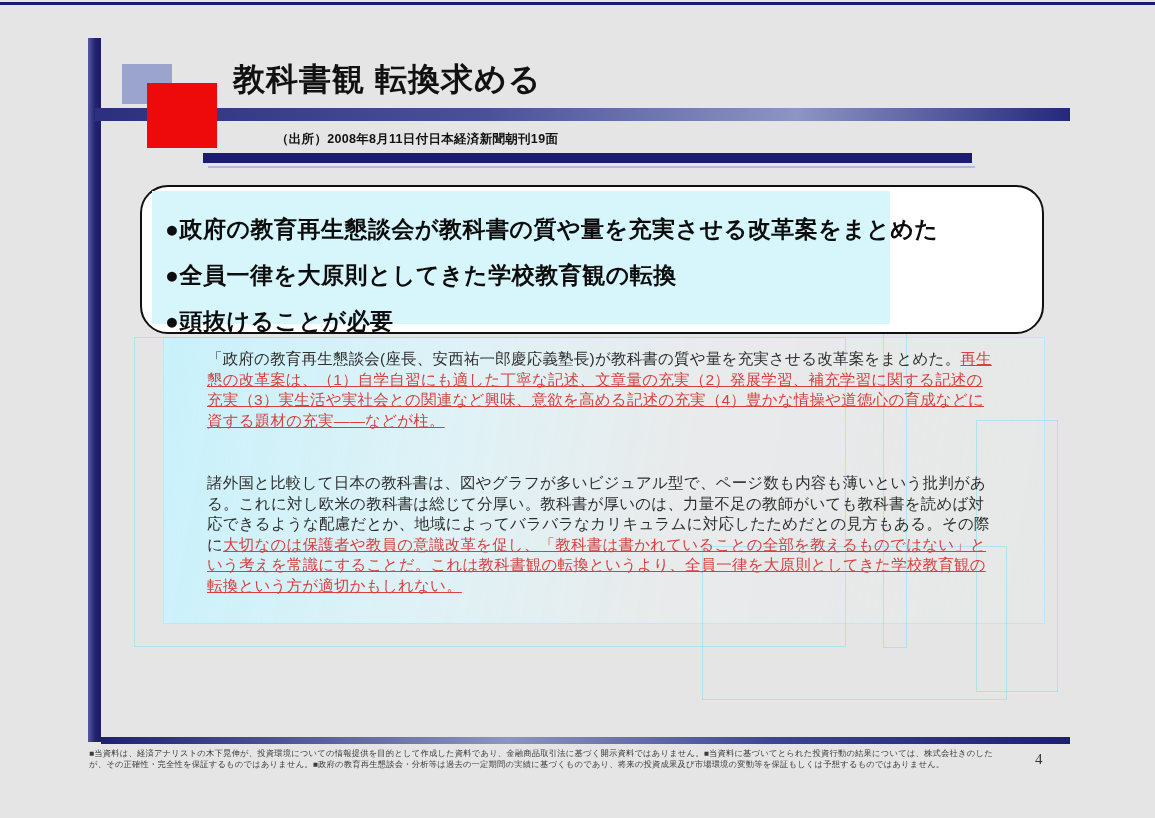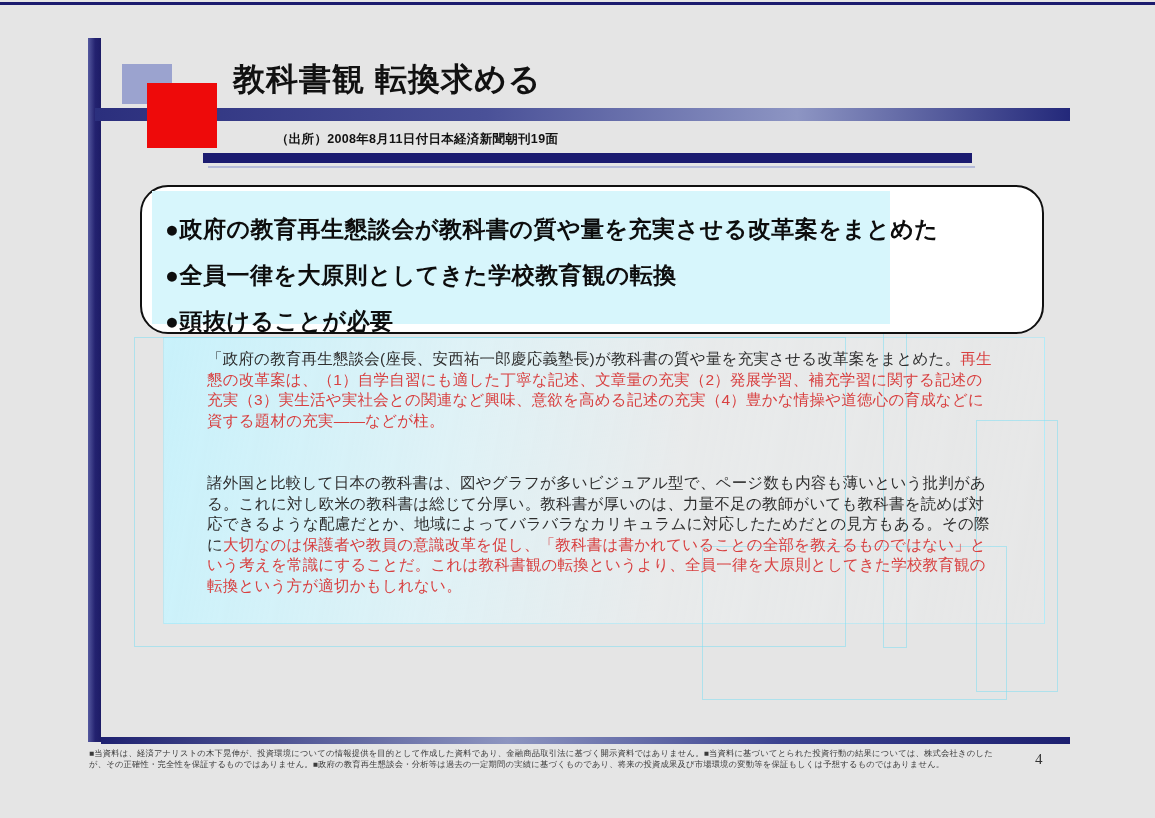--- a/index.html
+++ b/index.html
@@ -42,21 +42,21 @@
   #ghost-2{left:702px;top:546px;width:303px;height:152px;}
   #ghost-3{left:976px;top:420px;width:80px;height:270px;}
   #ghost-4{left:134px;top:337px;width:710px;height:308px;}
   
   .para{left:207px;width:790px;z-index:4;font-size:15.5px;line-height:1.33;
     letter-spacing:0.2px;color:#2e2e2e;text-align:left;}
   #para-1{top:349px;}
   #para-2{top:473px;}
   #para-3{top:629px;}
   .seg-black{color:#2e2e2e;}
-  .seg-red{color:#d84040;}
+  .seg-red{color:#d84040;text-decoration:underline;}
   
   #bottom-bar{left:101px;top:737px;width:969px;height:7px;z-index:3;
     background:linear-gradient(to right,#1e2170 0%,#8d95c0 42%,#3c4390 70%,#1d2070 100%);}
   #footer{left:89px;top:749px;width:920px;z-index:4;
     font-family:Liberation Serif, serif;
     font-size:8.3px;line-height:10.8px;color:#3a3a3a;letter-spacing:0.2px;}
   .footer-line{white-space:nowrap;}
   #page-number{left:1035px;top:751px;z-index:4;font-family:"Liberation Serif","DejaVu Serif",serif;
     font-size:15px;color:#333;}
 </style>

